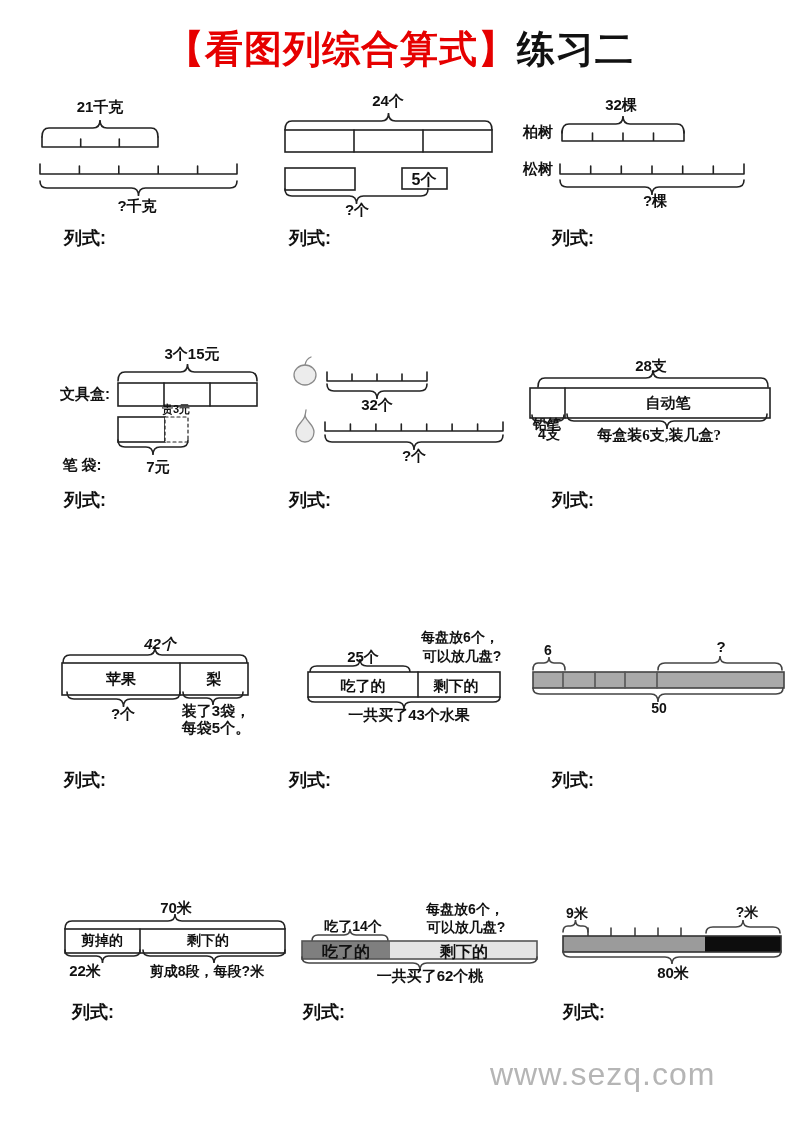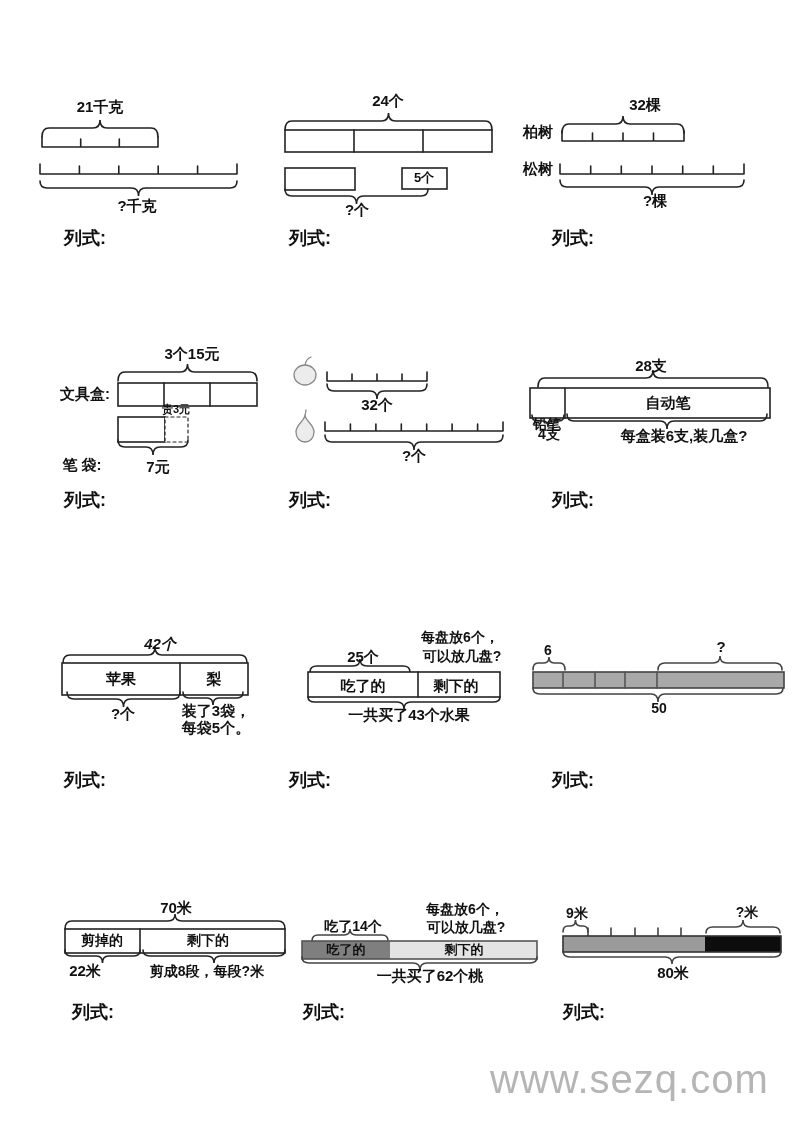--- a/index.html
+++ b/index.html
@@ -7,31 +7,34 @@
         font-family:"Liberation Sans","DejaVu Sans",sans-serif;}
   .title{position:absolute;top:24px;left:0;width:800px;text-align:center;
          font-size:38px;font-weight:bold;letter-spacing:1px;}
   .title .red{color:#e60000;}
   .title .black{color:#111;}
   svg.diagram{position:absolute;left:0;top:0;}
   .lbl{position:absolute;font-weight:bold;color:#111;white-space:nowrap;
        transform:translateX(-50%);font-size:15px;line-height:1.15;text-align:center;}
   .lbl.left{transform:none;text-align:left;}
   .s11{font-size:11px;}
-  .s13{font-size:13px;}
+  .s13{font-size:16px;}
   .s14{font-size:14px;}
   .lieshi{font-size:18px;}
-  .watermark{position:absolute;top:1056px;left:490px;font-size:40px;font-weight:normal;
+  .watermark{position:absolute;top:1056px;left:490px;font-size:32px;font-weight:normal;
              color:#b5b5b5;letter-spacing:1px;transform:none;}
 </style>
 </head>
 <body>
 
 <div class="page">
 
+  <div class="title">
+    <span class="red">【看图列综合算式】</span><span class="black">练习二</span>
+  </div>
 
   <svg class="diagram" width="800" height="1132" viewBox="0 0 800 1132" fill="none" stroke="#222" stroke-width="1.6" stroke-linecap="round">
 
     <g>
       <path d="M42,137 Q42,128 49,128 L93,128 Q100,128 100,120 Q100,128 107,128 L151,128 Q158,128 158,137"></path>
       <path d="M42,147 L158,147 M42,137 L42,147 M80.7,139 L80.7,147 M119.3,139 L119.3,147 M158,137 L158,147"></path>
       <path d="M40,174 L237,174 M40,164 L40,174 M79.4,166 L79.4,174 M118.8,166 L118.8,174 M158.2,166 L158.2,174 M197.6,166 L197.6,174 M237,164 L237,174"></path>
       <path d="M40,181 Q40,188 47,188 L131.5,188 Q138.5,188 138.5,196 Q138.5,188 145.5,188 L230,188 Q237,188 237,181"></path>
     </g>
 
@@ -133,39 +136,39 @@
     </g>
   </svg>
 
   <div class="lbl" style="left:100px;top:98px;">21千克</div>
   <div class="lbl" style="left:137px;top:197px;">?千克</div>
 
   <div class="lbl" style="left:388px;top:92px;">24个</div>
   <div class="lbl s13" style="left:424px;top:171px;">5个</div>
   <div class="lbl" style="left:357px;top:201px;">?个</div>
 
-  <div class="lbl" style="left:621px;top:96px;margin-left:24px;">32棵</div>
+  <div class="lbl" style="left:621px;top:96px;">32棵</div>
   <div class="lbl" style="left:538px;top:123px;">柏树</div>
   <div class="lbl" style="left:538px;top:160px;">松树</div>
   <div class="lbl" style="left:655px;top:192px;">?棵</div>
 
   <div class="lbl" style="left:192px;top:345px;">3个15元</div>
   <div class="lbl" style="left:85px;top:385px;">文具盒:</div>
   <div class="lbl s11" style="left:176px;top:403px;">贵3元</div>
   <div class="lbl" style="left:82px;top:420px;margin-top:36px;">笔 袋:</div>
   <div class="lbl" style="left:158px;top:458px;">7元</div>
 
   <div class="lbl" style="left:377px;top:396px;">32个</div>
   <div class="lbl" style="left:414px;top:447px;">?个</div>
 
   <div class="lbl" style="left:651px;top:357px;">28支</div>
   <div class="lbl s14" style="left:547px;top:416px;">铅笔</div>
   <div class="lbl" style="left:668px;top:394px;">自动笔</div>
   <div class="lbl s14" style="left:549px;top:426px;">4支</div>
-  <div class="lbl" style="left:684px;top:427px;">每盒装6支,装几盒?</div>
+  <div class="lbl" style="left:659px;top:427px;font-family:Liberation Serif, serif;">每盒装6支,装几盒?</div>
 
   <div class="lbl" style="left:160px;top:635px;font-style:italic;">42个</div>
   <div class="lbl" style="left:121px;top:670px;">苹果</div>
   <div class="lbl" style="left:214px;top:670px;">梨</div>
   <div class="lbl" style="left:123px;top:705px;">?个</div>
   <div class="lbl" style="left:216px;top:702px;">装了3袋，</div>
   <div class="lbl" style="left:216px;top:719px;">每袋5个。</div>
 
   <div class="lbl" style="left:363px;top:648px;">25个</div>
   <div class="lbl s14" style="left:460px;top:629px;">每盘放6个，</div>

